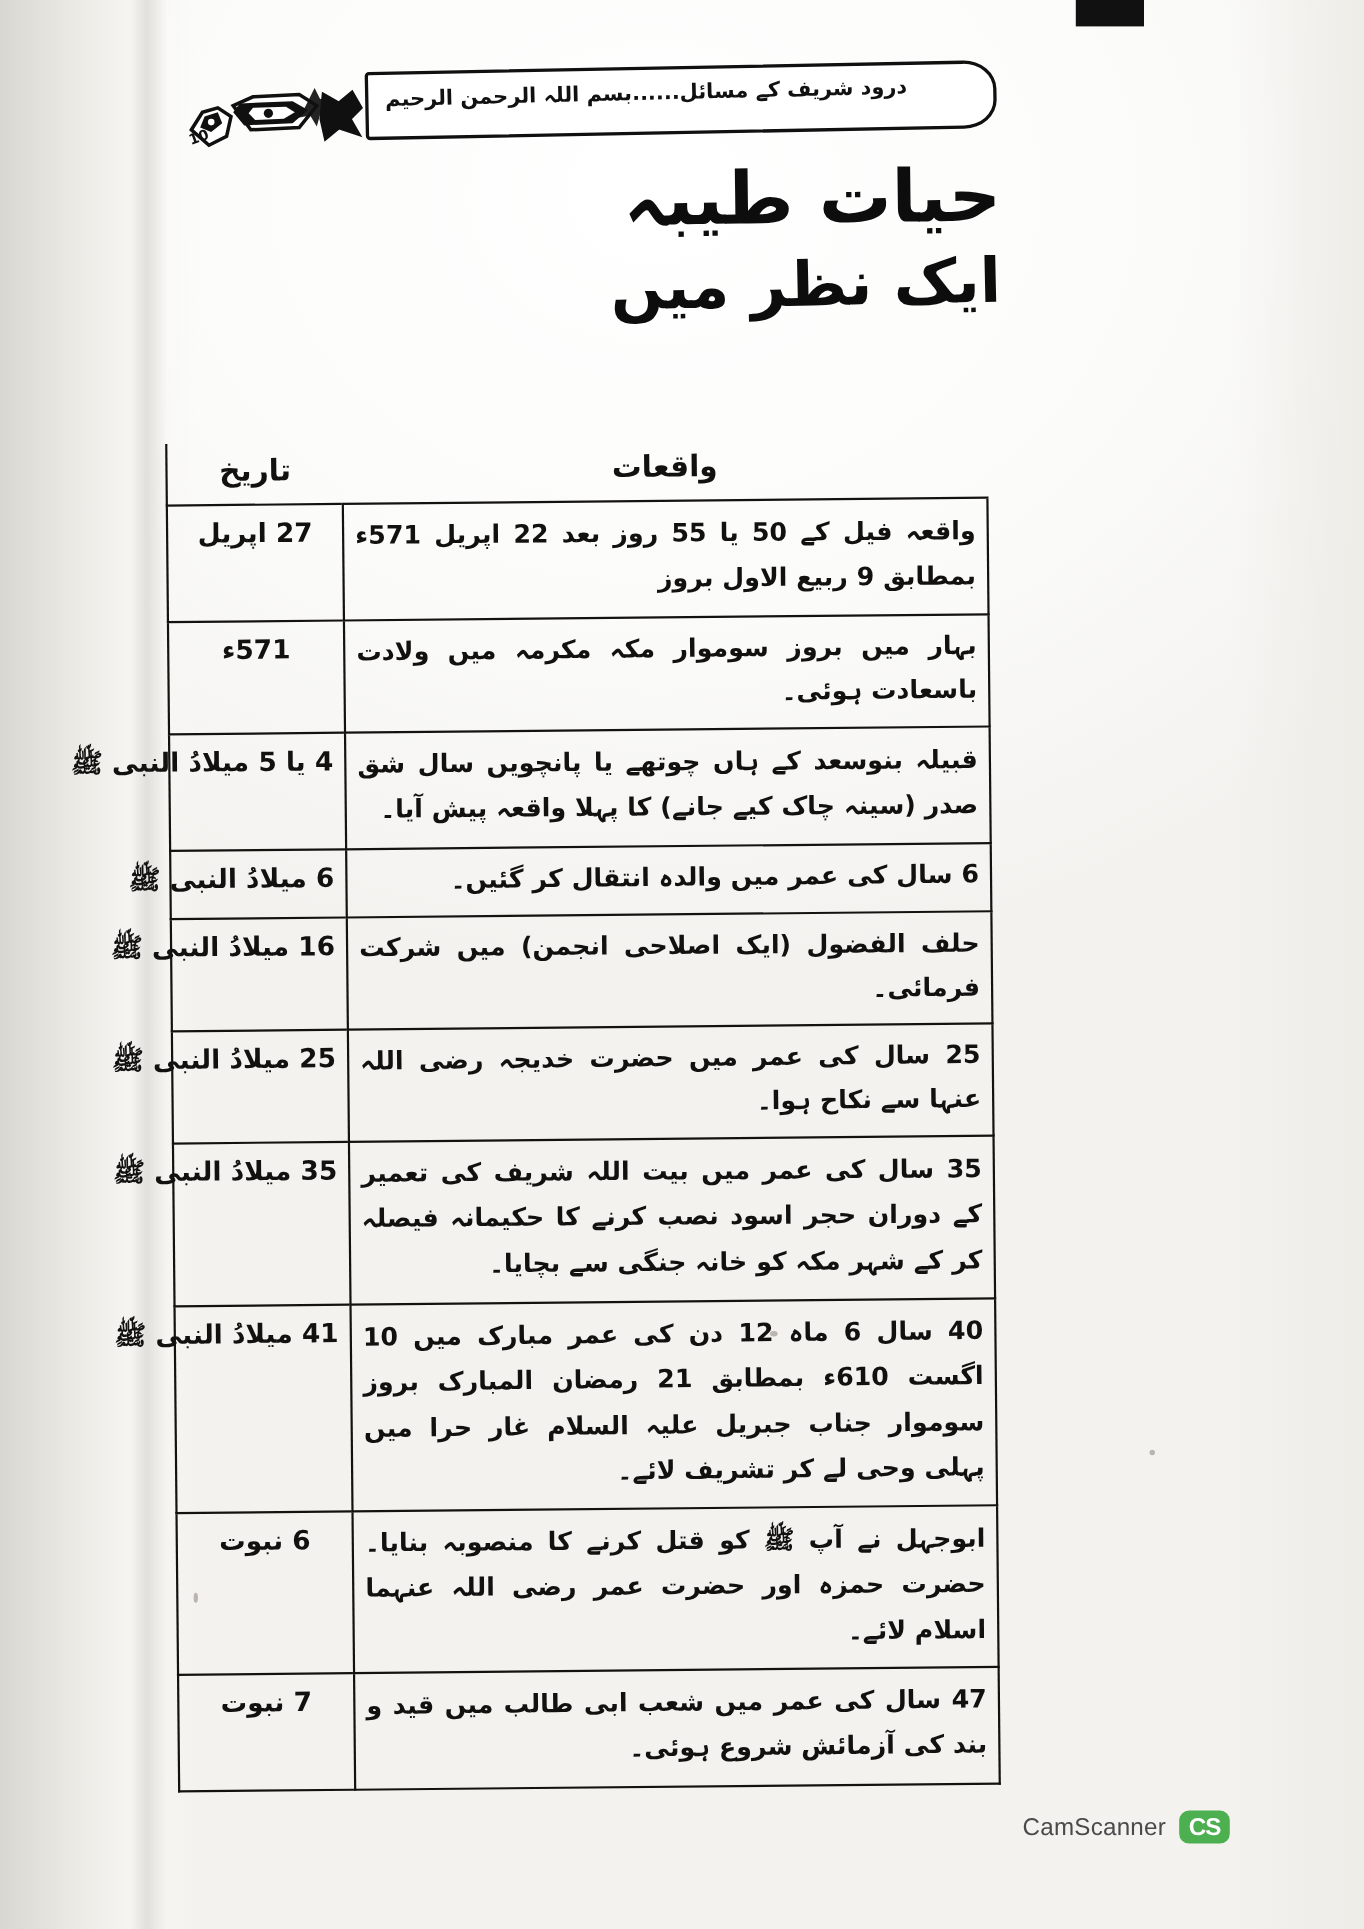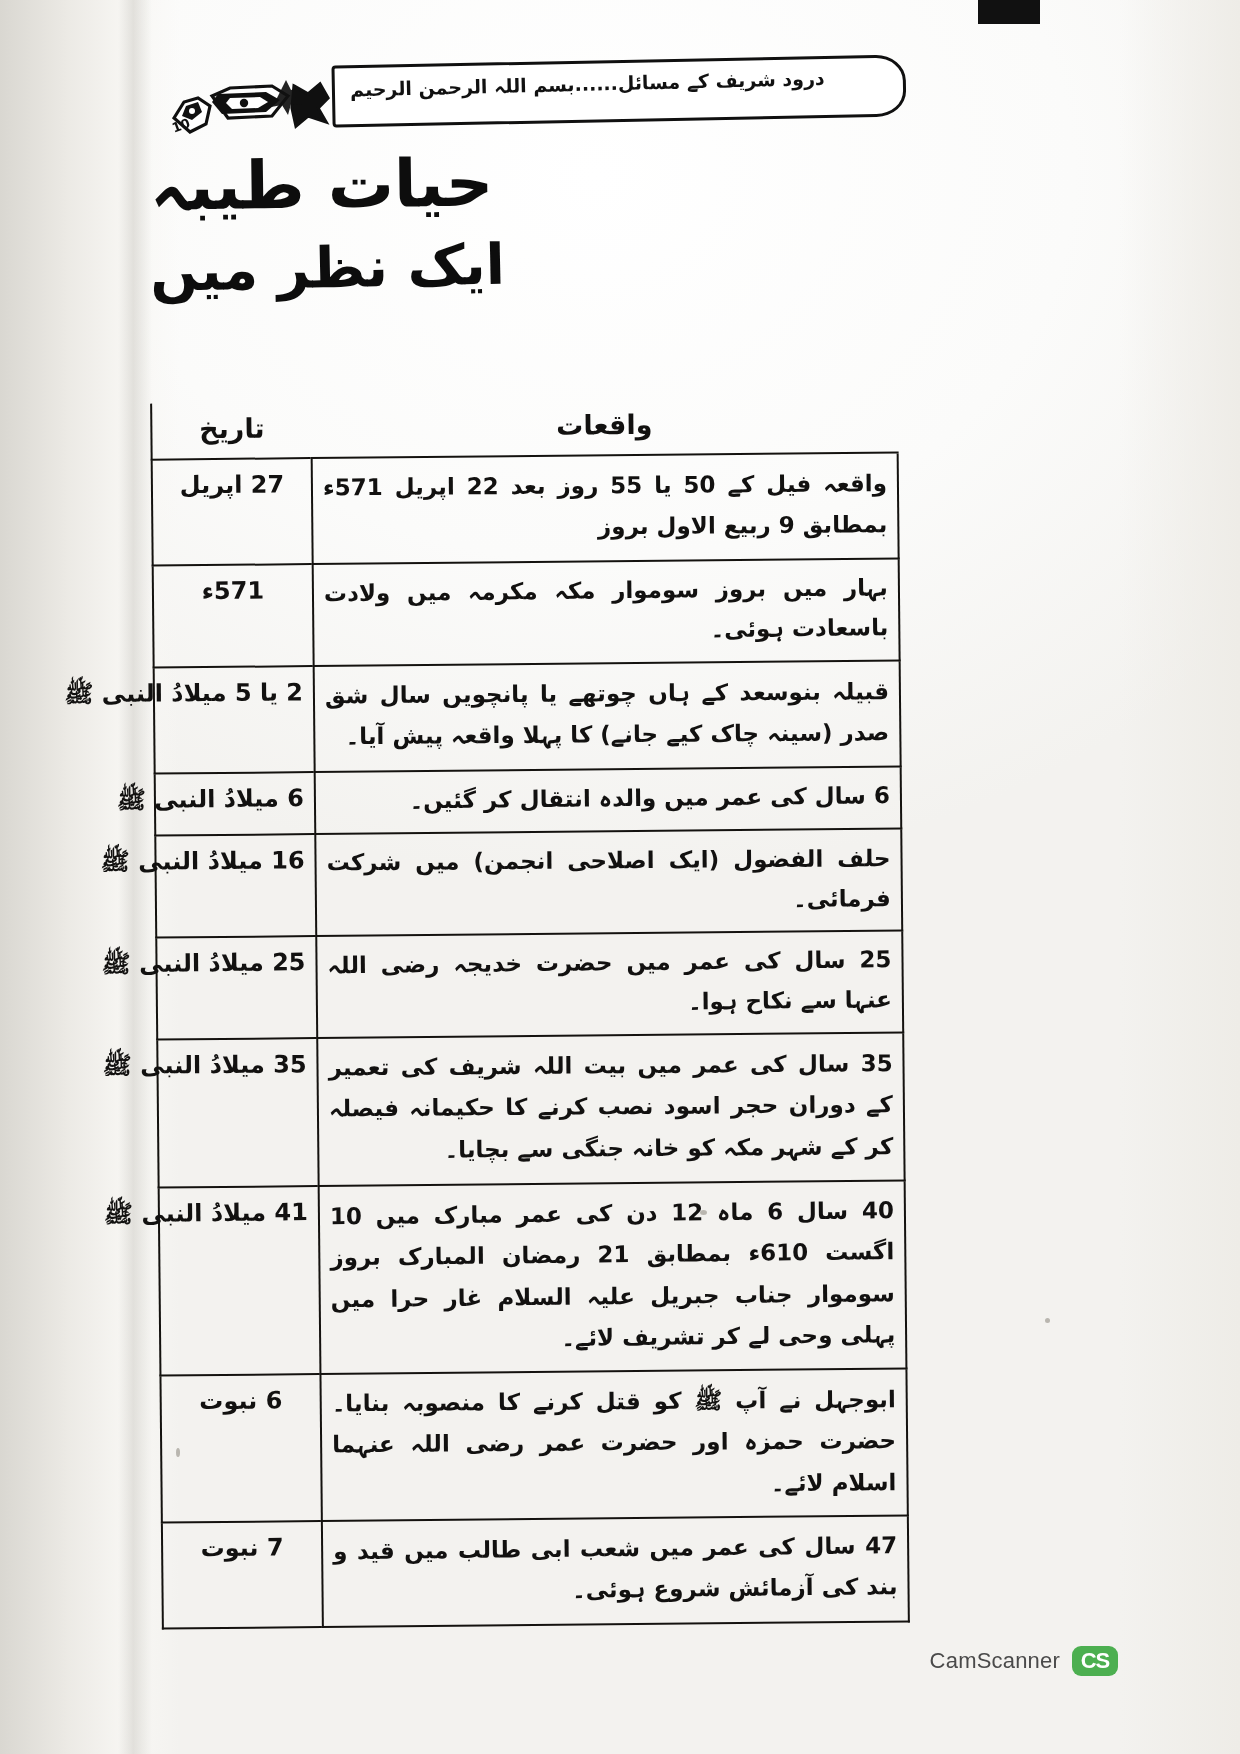--- a/index.html
+++ b/index.html
@@ -62,21 +62,21 @@
     position:absolute;left:18px;top:24px;width:168px;height:72px;
   }
   .page-num{
     position:absolute;left:22px;top:70px;
     font-size:13px;font-weight:700;color:#111;
     transform:rotate(-20deg);
   }
 
   
   #doc-title{
-    position:absolute;left:0;top:128px;width:760px;text-align:left;
+    position:absolute;left:0;top:128px;width:760px;text-align:right;
   }
   #doc-title .t1{
     font-size:66px;font-weight:700;color:#0d0d0d;
     letter-spacing:2px;line-height:1.05;
     transform:rotate(-0.7deg);
     font-family:"DejaVu Sans","Liberation Sans",sans-serif;
   }
   #doc-title .t2{
     font-size:56px;font-weight:700;color:#0d0d0d;
     margin-top:18px;letter-spacing:1px;line-height:1.05;
@@ -203,21 +203,21 @@
             <tr>
               <td class="ev two-line">واقعہ فیل کے 50 یا 55 روز بعد 22 اپریل 571ء بمطابق 9 ربیع الاول بروز</td>
               <td class="date">27 اپریل</td>
             </tr>
             <tr>
               <td class="ev">بہار میں بروز سوموار مکہ مکرمہ میں ولادت باسعادت ہوئی۔</td>
               <td class="date">571ء</td>
             </tr>
             <tr>
               <td class="ev two-line">قبیلہ بنوسعد کے ہاں چوتھے یا پانچویں سال شق صدر (سینہ چاک کیے جانے) کا پہلا واقعہ پیش آیا۔</td>
-              <td class="date">2 یا 5 میلادُ النبی ﷺ</td>
+              <td class="date">4 یا 5 میلادُ النبی ﷺ</td>
             </tr>
             <tr>
               <td class="ev">6 سال کی عمر میں والدہ انتقال کر گئیں۔</td>
               <td class="date">6 میلادُ النبی ﷺ</td>
             </tr>
             <tr>
               <td class="ev">حلف الفضول (ایک اصلاحی انجمن) میں شرکت فرمائی۔</td>
               <td class="date">16 میلادُ النبی ﷺ</td>
             </tr>
             <tr>

